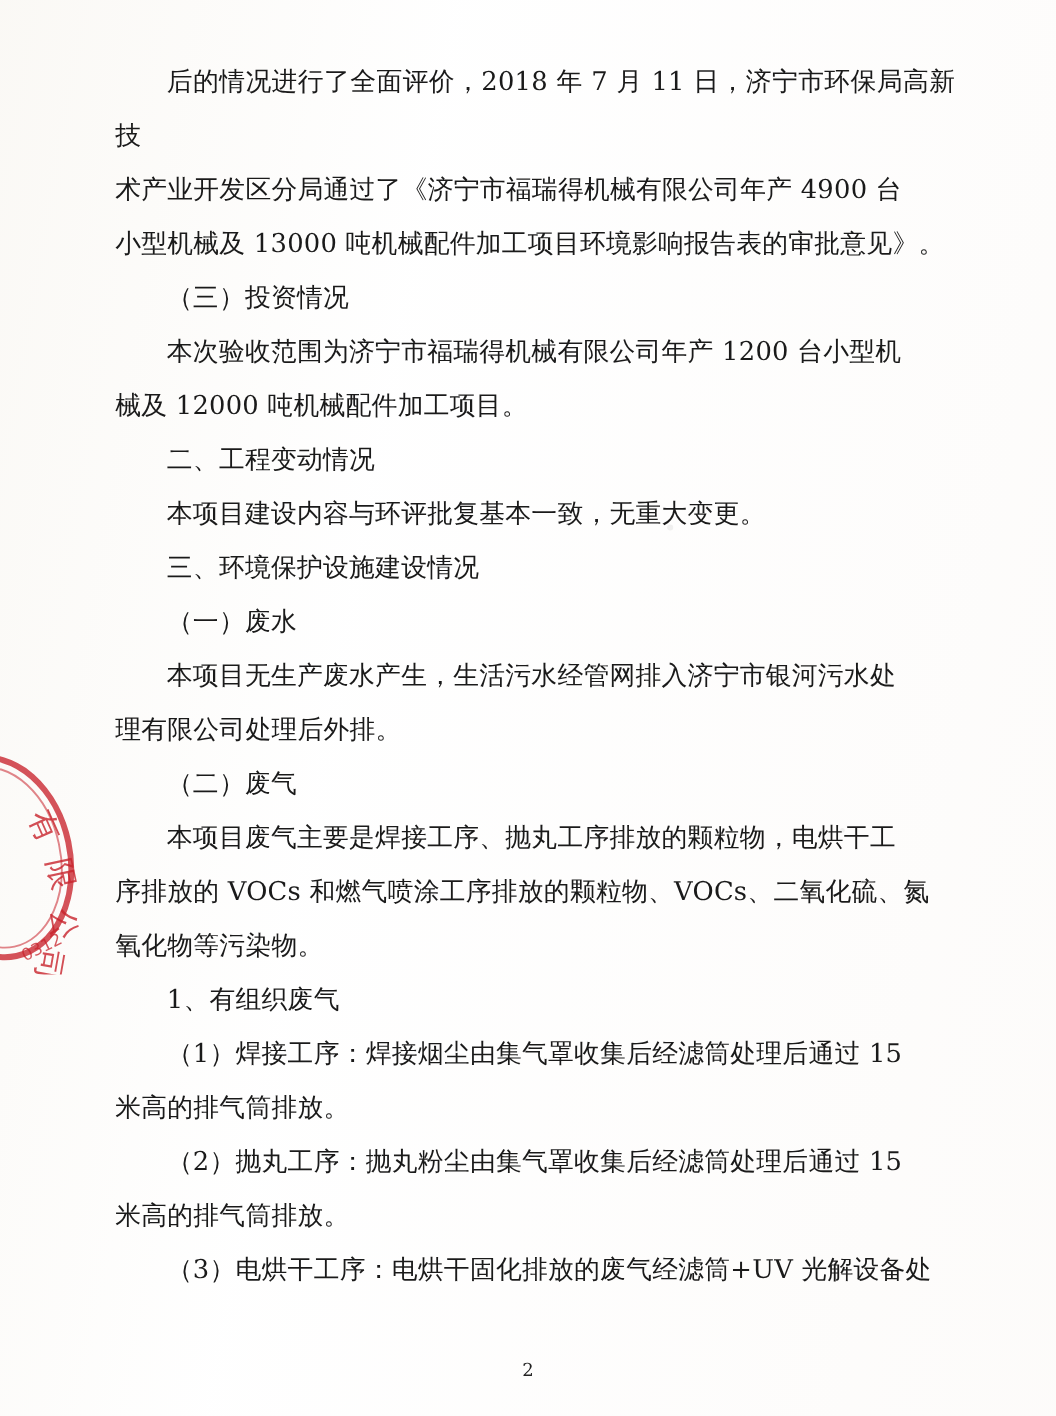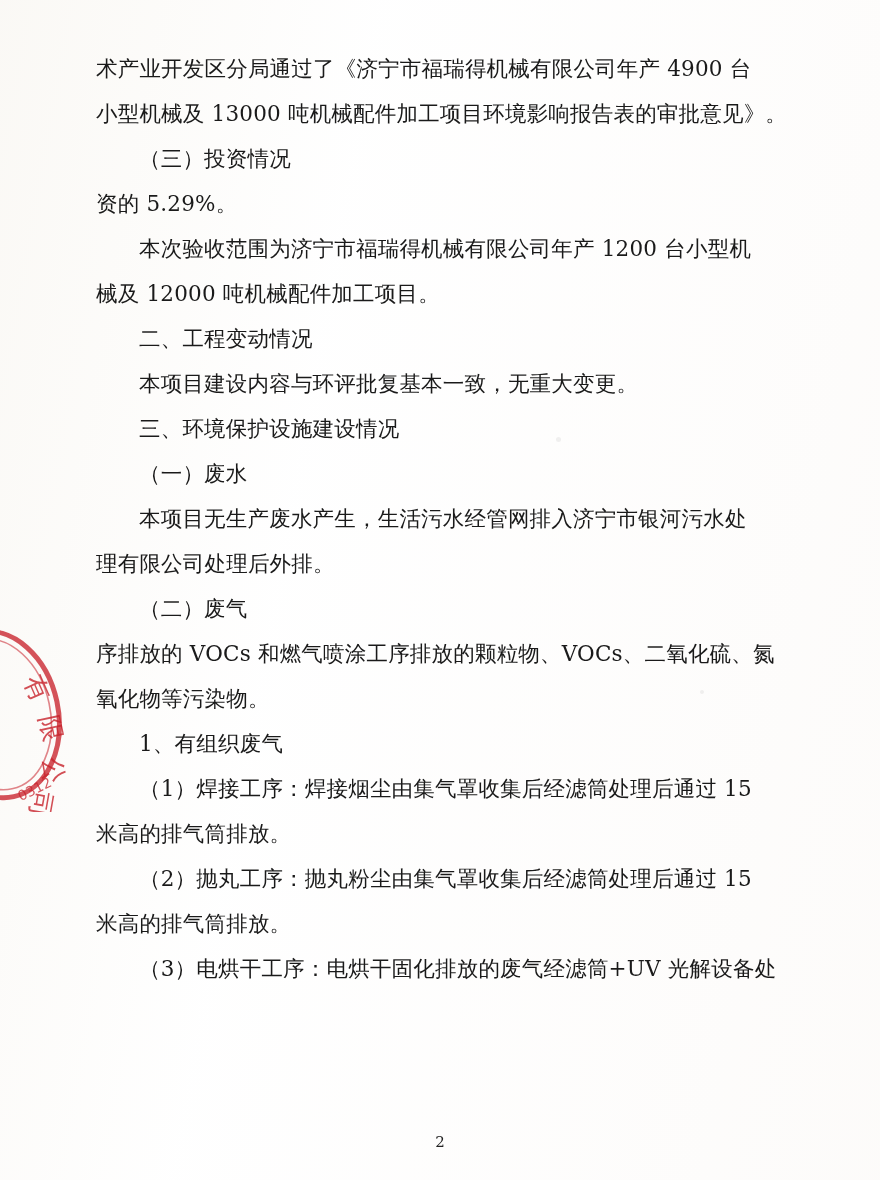--- a/index.html
+++ b/index.html
@@ -91,33 +91,34 @@
         <text x="92" y="72" fill="#c8232c" font-size="26" font-family="DejaVu Serif, serif" opacity="0.8" transform="rotate(78 92 72)">有</text>
         <text x="100" y="112" fill="#c8232c" font-size="26" font-family="DejaVu Serif, serif" opacity="0.8" transform="rotate(90 100 112)">限</text>
         <text x="96" y="152" fill="#c8232c" font-size="26" font-family="DejaVu Serif, serif" opacity="0.8" transform="rotate(100 96 152)">公</text>
         <text x="80" y="182" fill="#c8232c" font-size="26" font-family="DejaVu Serif, serif" opacity="0.8" transform="rotate(112 80 182)">司</text>
         <text x="64" y="190" fill="#c8232c" font-size="14" font-family="DejaVu Sans, sans-serif" opacity="0.75" transform="rotate(-14 64 190)">0312</text>
       </g>
     </svg>
   </div>
 
   <div class="content">
+    <p class="line indent">后的情况进行了全面评价，2018 年 7 月 11 日，济宁市环保局高新技</p>
     <p class="line">术产业开发区分局通过了《济宁市福瑞得机械有限公司年产 4900 台</p>
     <p class="line">小型机械及 13000 吨机械配件加工项目环境影响报告表的审批意见》。</p>
     <p class="line indent">（三）投资情况</p>
-    <p class="line">资的 5.29%。</p>
     <p class="line indent">本次验收范围为济宁市福瑞得机械有限公司年产 1200 台小型机</p>
     <p class="line">械及 12000 吨机械配件加工项目。</p>
     <p class="line indent">二、工程变动情况</p>
     <p class="line indent">本项目建设内容与环评批复基本一致，无重大变更。</p>
     <p class="line indent">三、环境保护设施建设情况</p>
     <p class="line indent">（一）废水</p>
     <p class="line indent">本项目无生产废水产生，生活污水经管网排入济宁市银河污水处</p>
     <p class="line">理有限公司处理后外排。</p>
     <p class="line indent">（二）废气</p>
+    <p class="line indent">本项目废气主要是焊接工序、抛丸工序排放的颗粒物，电烘干工</p>
     <p class="line">序排放的 VOCs 和燃气喷涂工序排放的颗粒物、VOCs、二氧化硫、氮</p>
     <p class="line">氧化物等污染物。</p>
     <p class="line indent">1、有组织废气</p>
     <p class="line indent">（1）焊接工序：焊接烟尘由集气罩收集后经滤筒处理后通过 15</p>
     <p class="line">米高的排气筒排放。</p>
     <p class="line indent">（2）抛丸工序：抛丸粉尘由集气罩收集后经滤筒处理后通过 15</p>
     <p class="line">米高的排气筒排放。</p>
     <p class="line indent">（3）电烘干工序：电烘干固化排放的废气经滤筒+UV 光解设备处</p>
   </div>
 

